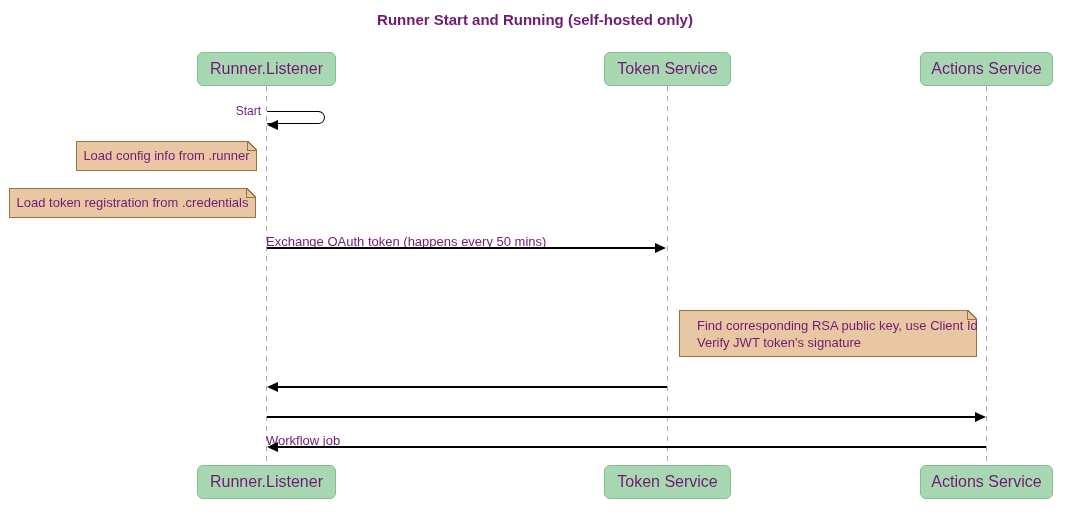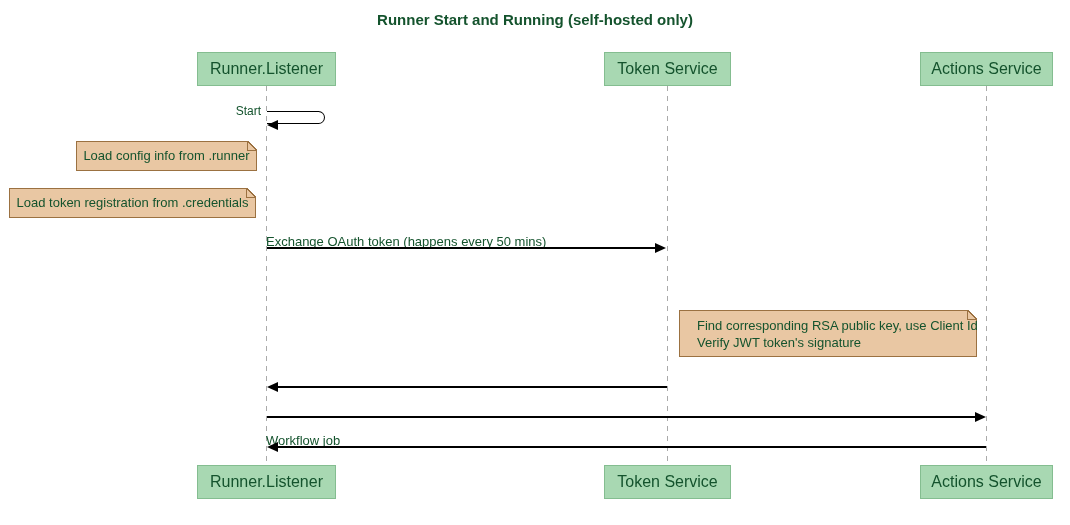--- a/index.html
+++ b/index.html
@@ -1,29 +1,29 @@
 <!DOCTYPE html>
 <html style="--participant-fill: #A8D8B2; --participant-border: #84BD90; --note-fill: #E9C7A3; --note-border: #9B7141; --lifeline: #AAAAAA; --arrow: #000000;"><head>
 <meta charset="utf-8">
 <style>
   html,body{margin:0;padding:0;background:#ffffff;}
   .stage{
     position:relative; width:1070px; height:525px; background:#fff;
-    font-family:"Liberation Sans", sans-serif; color:#14532d; overflow:hidden;
+    font-family:"Liberation Sans", sans-serif; color:#701a75; overflow:hidden;
   }
   .title{
     position:absolute; left:0; top:11px; width:1070px; text-align:center;
     font-size:15px; font-weight:bold;
   }
   .lifeline{
     position:absolute; width:1px; top:86px; height:379px;
     background:repeating-linear-gradient(to bottom, var(--lifeline,#AAAAAA) 0 5px, transparent 5px 10px);
   }
   .pbox{
-    position:absolute; height:34px; border-radius:0;
+    position:absolute; height:34px; border-radius:6px;
     background:var(--participant-fill,#A8D8B2);
     border:1px solid var(--participant-border,#84BD90);
     font-size:16px; text-align:center; line-height:32px;
     box-sizing:border-box;
   }
   .msg-label{ position:absolute; font-size:13px; text-align:left; white-space:nowrap; }
   .line{ position:absolute; height:1.5px; background:var(--arrow,#000); }
   .arrow-right{
     position:absolute; width:0; height:0;
     border-left:11px solid var(--arrow,#000);

